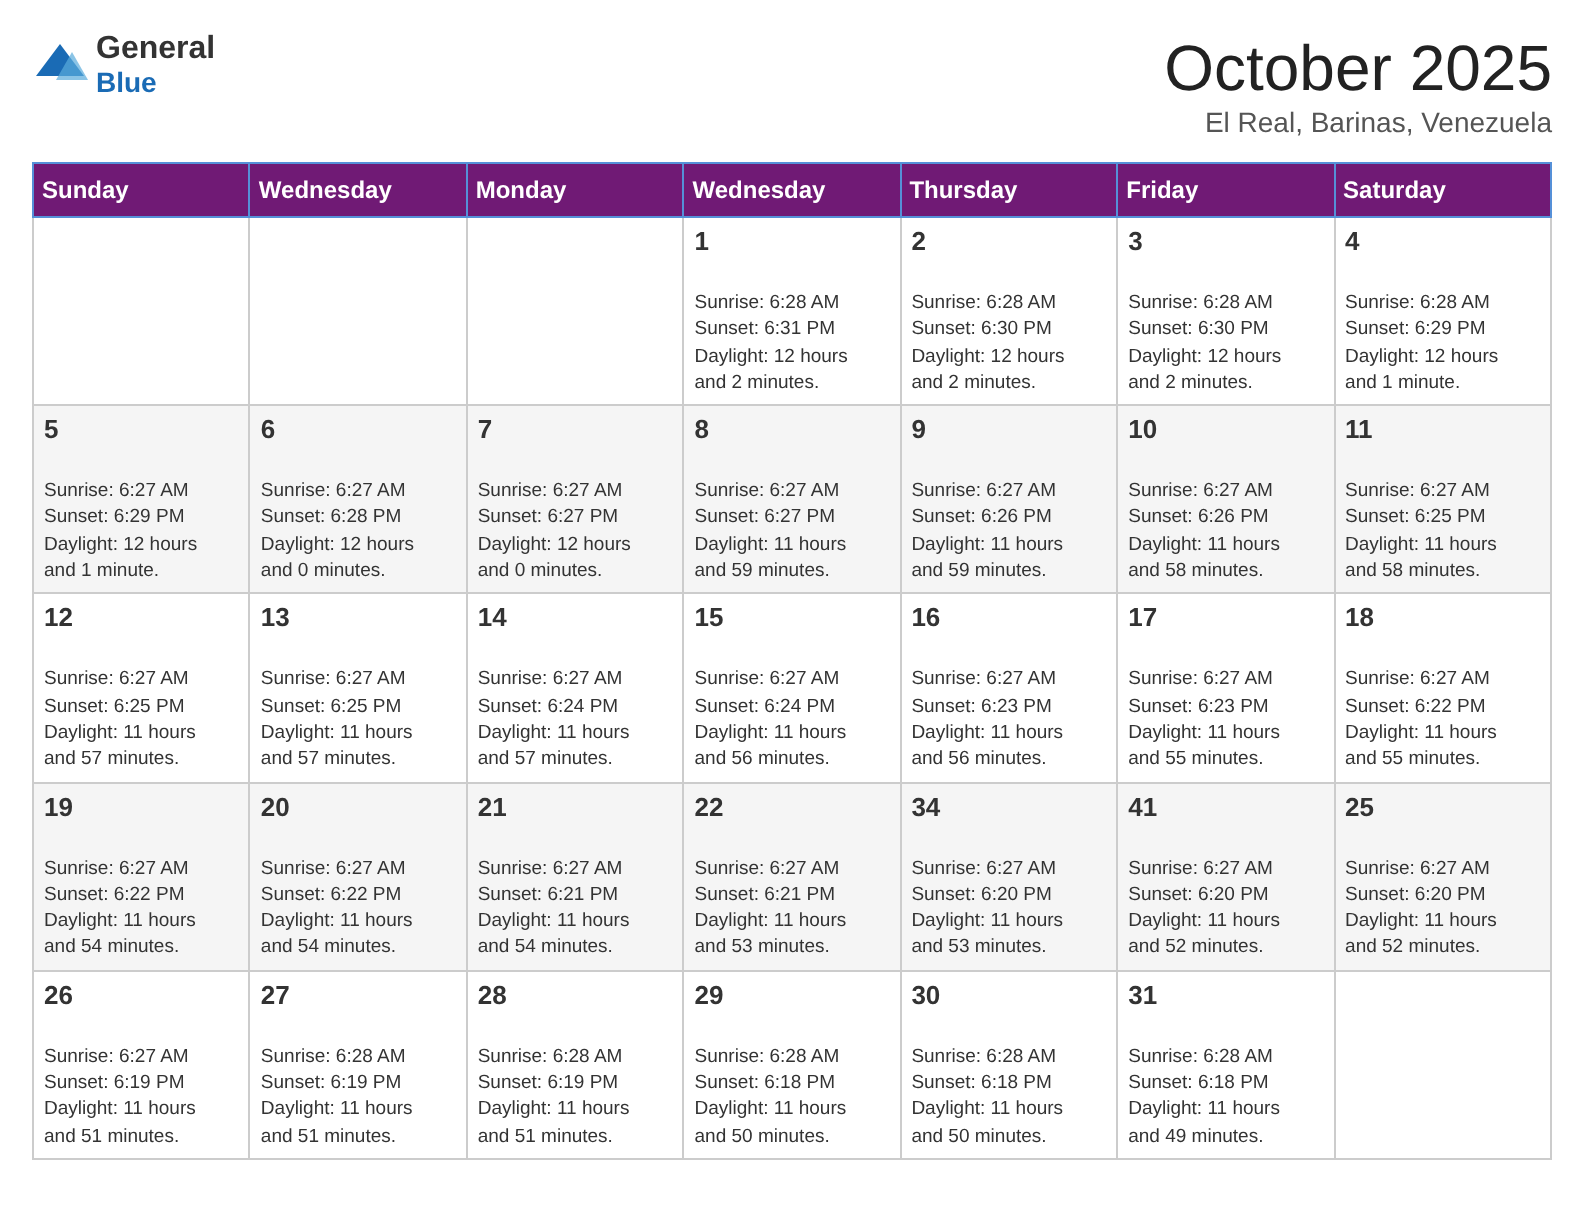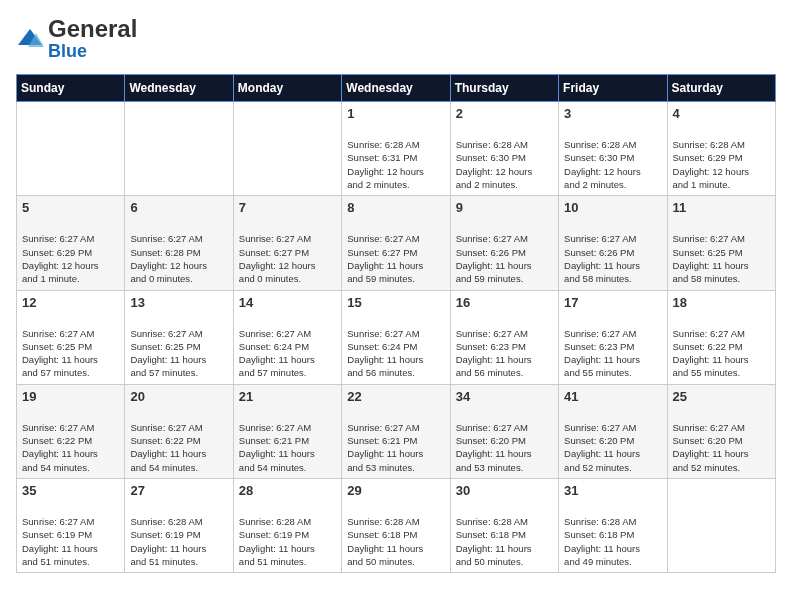--- a/index.html
+++ b/index.html
@@ -19,26 +19,26 @@
     .logo {
       display: flex;
       align-items: center;
     }
     .logo-text {
       display: flex;
       flex-direction: column;
       line-height: 1.1;
     }
     .logo-general {
-      font-size: 24px;
+      font-size: 16px;
       font-weight: bold;
       color: #333;
     }
     .logo-blue {
-      font-size: 18px;
+      font-size: 14px;
       font-weight: bold;
       color: #1a6bb5;
     }
     .logo-icon {
       width: 28px;
       height: 28px;
       margin-right: 4px;
     }
     .title-section {
       text-align: right;
@@ -51,21 +51,21 @@
     .location {
       font-size: 14px;
       color: #555;
     }
     .calendar {
       width: 100%;
       border-collapse: collapse;
       border: 1px solid #ccc;
     }
     .calendar th {
-      background-color: #0f172a;
+      background-color: #701a75;
       color: #fff;
       font-size: 12px;
       font-weight: bold;
       padding: 6px 4px;
       text-align: left;
       border: 1px solid #5590d8;
     }
     .calendar td {
       vertical-align: top;
       border: 1px solid #ccc;
@@ -103,20 +103,24 @@
     <svg class="logo-icon" viewBox="0 0 28 28">
       <rect x="0" y="0" width="28" height="28" fill="white"></rect>
       <polygon points="14,4 26,20 2,20" fill="#1a6bb5"></polygon>
       <polygon points="20,8 28,22 12,22" fill="#5aabdc" opacity="0.7"></polygon>
     </svg>
     <div class="logo-text">
       <span class="logo-general">General</span>
       <span class="logo-blue">Blue</span>
     </div>
   </div>
+  <div class="title-section">
+    <div class="month-title">October 2025</div>
+    <div class="location">El Real, Barinas, Venezuela</div>
+  </div>
 </div>
 
 <table class="calendar">
   <thead>
     <tr>
     <th>Sunday</th>
         <th>Wednesday</th>
         <th>Monday</th>
         <th>Wednesday</th>
         <th>Thursday</th>
@@ -306,21 +310,21 @@
         <td>
           <span class="day-number">25</span>
           <div class="day-info" style="white-space: pre-line;">Sunrise: 6:27 AM
 Sunset: 6:20 PM
 Daylight: 11 hours
 and 52 minutes.</div>
         </td>
       </tr>
       <tr>
         <td>
-          <span class="day-number">35</span>
+          <span class="day-number">26</span>
           <div class="day-info" style="white-space: pre-line;">Sunrise: 6:27 AM
 Sunset: 6:19 PM
 Daylight: 11 hours
 and 51 minutes.</div>
         </td>
         <td>
           <span class="day-number">27</span>
           <div class="day-info" style="white-space: pre-line;">Sunrise: 6:28 AM
 Sunset: 6:19 PM
 Daylight: 11 hours

